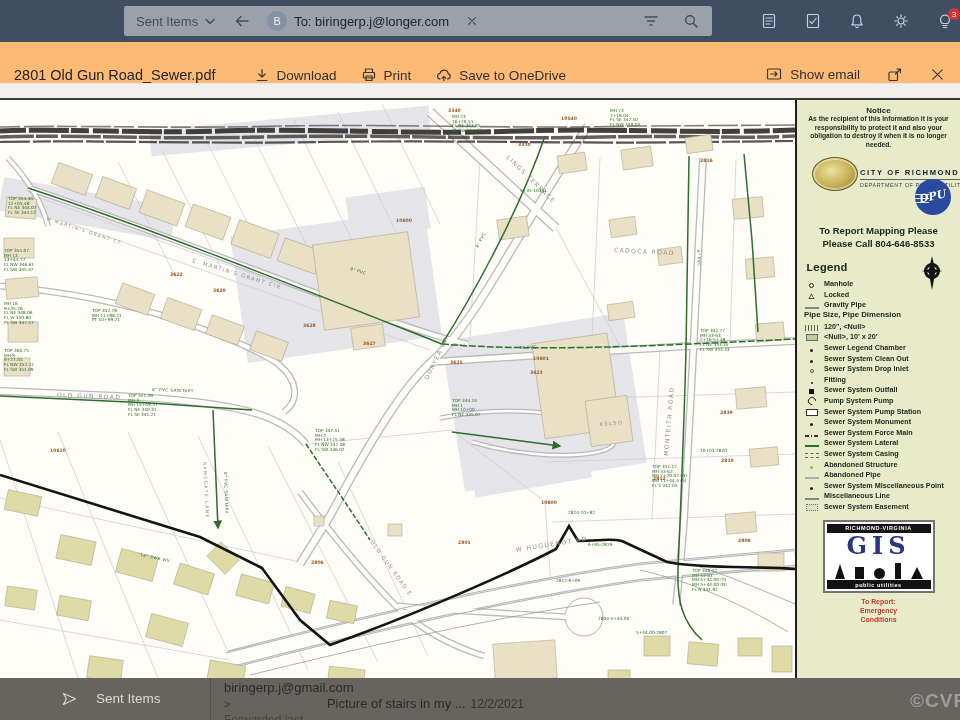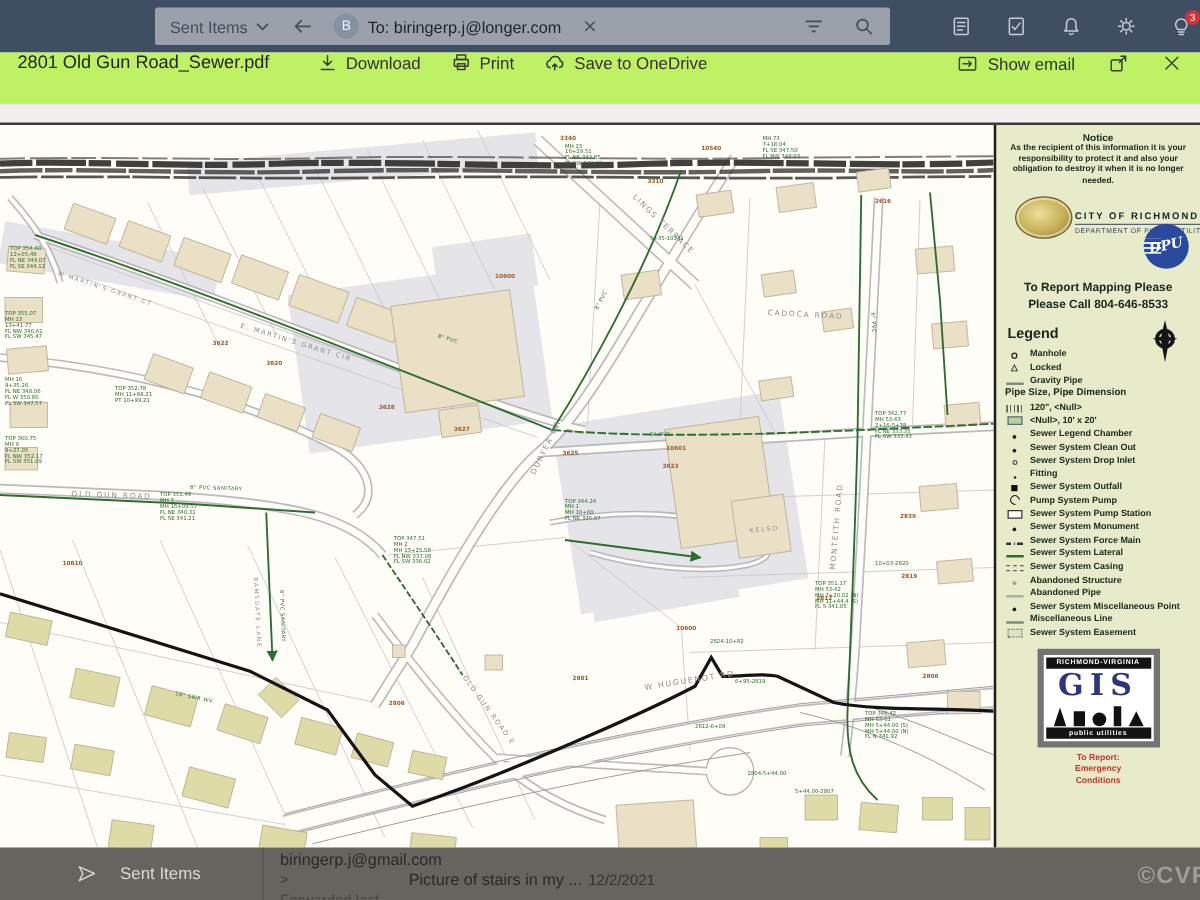--- a/index.html
+++ b/index.html
@@ -19,22 +19,22 @@
   .chipx{margin-left:10px;cursor:pointer;}
   .pillsp{flex:1;}
   .fil{margin-right:22px;cursor:pointer;}
   .mag{cursor:pointer;}
   .tbicons{position:absolute;right:6px;top:0;height:42px;display:flex;align-items:center;gap:26px;color:#c7ced7;}
   .tbicons .ic{position:relative;cursor:pointer;}
   .tbicons svg{display:block;stroke:#c7ced7;fill:none;stroke-width:1.2;stroke-linecap:round;stroke-linejoin:round;}
   .badge{position:absolute;top:-4px;right:-6px;background:#d13438;color:#fff;font-size:8px;
          width:12px;height:12px;border-radius:50%;display:flex;align-items:center;justify-content:center;}
   
-  .toolbar{position:absolute;top:42px;left:0;right:0;height:42px;background:#bef264;display:flex;
-           align-items:flex-start;padding:0 14px;box-sizing:border-box;border-bottom:1px solid #e8e6e4;}
+  .toolbar{position:absolute;top:42px;left:0;right:0;height:42px;background:#fdba74;display:flex;
+           align-items:flex-end;padding:0 14px;box-sizing:border-box;border-bottom:1px solid #e8e6e4;}
   .fname{font-size:14.5px;color:#252423;margin-right:14px;}
   .tbtn{display:flex;align-items:center;gap:7px;margin-left:24px;font-size:13.5px;color:#323130;
         background:none;border:none;cursor:pointer;font-family:inherit;padding:0;}
   .tbtn svg{display:block;stroke:#3b3a39;fill:none;stroke-width:1.2;stroke-linecap:round;stroke-linejoin:round;}
   .tsp{flex:1;}
   .tbtn.r{margin-left:26px;}
   
   .viewer{position:absolute;top:85px;left:0;right:0;height:593px;background:#f1f0ee;overflow:hidden;}
   .page{position:absolute;top:13px;left:0;width:960px;height:580px;background:#fffdf8;border-top:2px solid #3a3a38;}
   svg.map{position:absolute;left:0;top:0;}
@@ -50,21 +50,21 @@
   .citytxt{position:absolute;left:56px;top:13px;width:100px;}
   .city1{font-size:7.6px;letter-spacing:1.6px;color:#13202c;font-weight:bold;white-space:nowrap;}
   .city2{font-size:5.4px;letter-spacing:.6px;color:#3a4652;border-top:1px solid #5a6470;margin-top:2px;
          padding-top:2px;white-space:nowrap;}
   .dpu{position:absolute;right:2px;top:24px;width:36px;height:36px;border-radius:50%;background:#2a4a9e;
        display:flex;align-items:center;justify-content:center;overflow:hidden;}
   .dpu i{color:#fff;font-family:"DejaVu Serif",serif;font-weight:bold;font-size:11px;transform:rotate(-12deg);}
   .dpu b{position:absolute;left:-6px;top:12px;width:20px;height:12px;
          background:repeating-linear-gradient(0deg,#fff 0 1.5px,transparent 1.5px 4px);opacity:.85;}
   .report{font-size:9.5px;font-weight:bold;text-align:center;line-height:1.35;margin-top:8px;}
-  .leg-h{font-size:11.5px;font-weight:bold;margin:11px 0 3px 2px;}
+  .leg-h{font-size:11.5px;font-weight:bold;margin:11px 0 3px 2px;font-family:Liberation Mono, monospace;}
   .compass{position:absolute;right:13px;top:155px;}
   .lrow{display:flex;align-items:flex-end;gap:5px;min-height:10.6px;font-size:7.2px;font-weight:bold;}
   .lrow-h{font-size:7.8px;font-weight:bold;min-height:11px;display:flex;align-items:center;}
   .sym{width:15px;display:flex;justify-content:center;align-items:center;flex:none;}
   .ls{display:inline-block;box-sizing:border-box;}
   .ls-circle-open{width:5px;height:5px;border:1px solid #222;border-radius:50%;}
   .ls-line-gray{width:14px;height:2px;background:#7d8d7d;}
   .ls-line-green{width:14px;height:2px;background:#2d6d2d;}
   .ls-line-faint{width:14px;height:2px;background:#a9b2a9;}
   .ls-line-hatch{width:14px;height:6px;background:repeating-linear-gradient(90deg,#5a6a54 0 1px,transparent 1px 3px);}
@@ -74,21 +74,21 @@
   .ls-dot{width:3px;height:3px;background:#222;border-radius:50%;}
   .ls-dot-sm{width:2px;height:2px;background:#222;border-radius:50%;}
   .ls-dot-faint{width:3px;height:3px;background:#9aa49a;border-radius:50%;}
   .ls-circle-sm{width:4px;height:4px;border:1px solid #555;border-radius:50%;background:#efefe2;}
   .ls-square{width:5px;height:5px;background:#111;}
   .ls-dashdot{width:14px;height:2px;background:repeating-linear-gradient(90deg,#333 0 4px,transparent 4px 6px,#333 6px 7px,transparent 7px 9px);}
   .ls-casing{width:14px;height:5px;border-top:1px dashed #666;border-bottom:1px dashed #666;}
   .ls-pump{width:8px;height:8px;border:1.3px solid #222;border-radius:50%;border-right-color:transparent;transform:rotate(40deg);}
   .ls-tri{font-size:7px;line-height:1;color:#222;}
   .warning{color:#cf2310;font-size:8.4px;font-weight:bold;margin-top:24px;line-height:1.4;padding:0 3px;}
-  .gisbox{width:98px;margin:9px auto 0;background:#fff;border:5px solid #737373;padding:2px;box-sizing:border-box;}
+  .gisbox{width:112px;margin:9px auto 0;background:#fff;border:2px solid #737373;padding:2px;box-sizing:border-box;}
   .gisband{background:#131313;color:#fff;font-size:5.5px;font-weight:bold;text-align:center;letter-spacing:.6px;padding:1.5px 0;}
   .gisbig{font-family:"DejaVu Serif",serif;font-weight:bold;color:#2d3580;font-size:24px;text-align:center;
           letter-spacing:5px;line-height:1.05;}
   .gispictos{display:flex;justify-content:space-around;align-items:flex-end;height:20px;padding:1px 3px;}
   .gp{background:#111;display:inline-block;}
   .gp1{width:0;height:0;background:none;border-left:5px solid transparent;border-right:5px solid transparent;border-bottom:15px solid #111;}
   .gp2{width:9px;height:12px;}
   .gp3{width:11px;height:11px;border-radius:50%;}
   .gp4{width:6px;height:16px;}
   .gp5{width:0;height:0;background:none;border-left:6px solid transparent;border-right:6px solid transparent;border-bottom:12px solid #111;}

